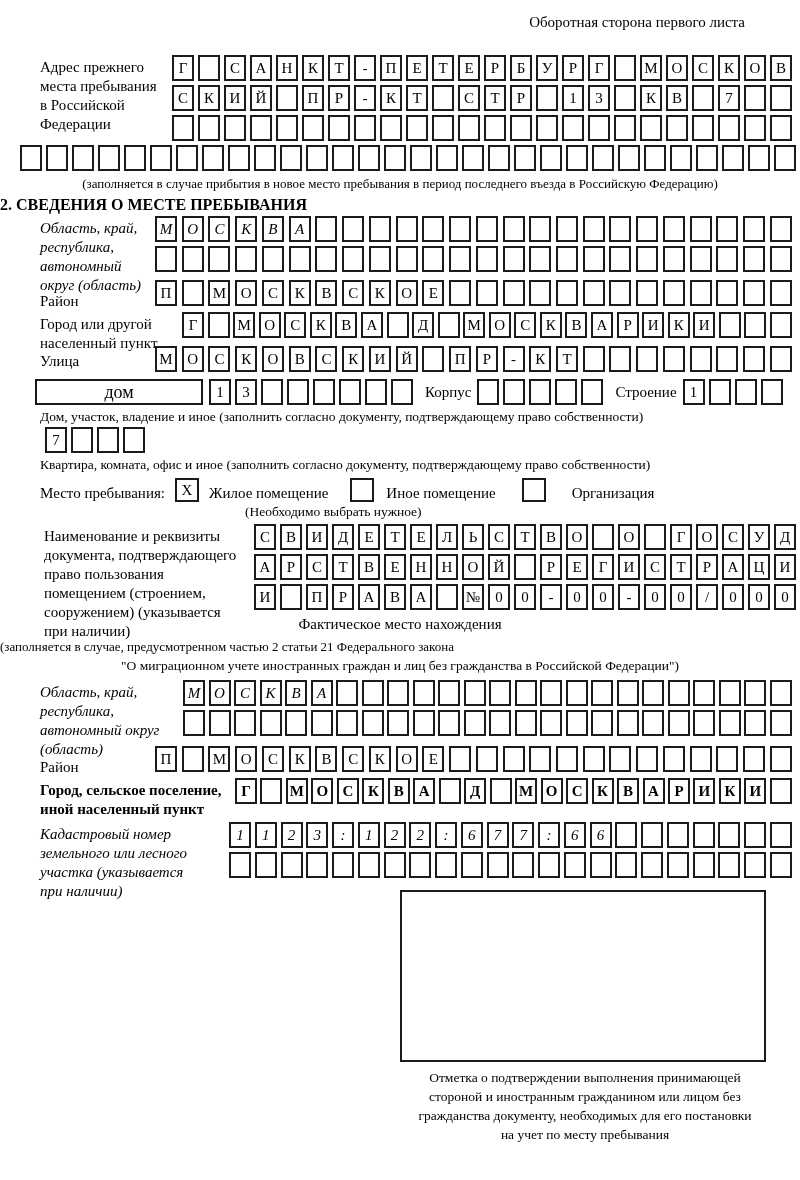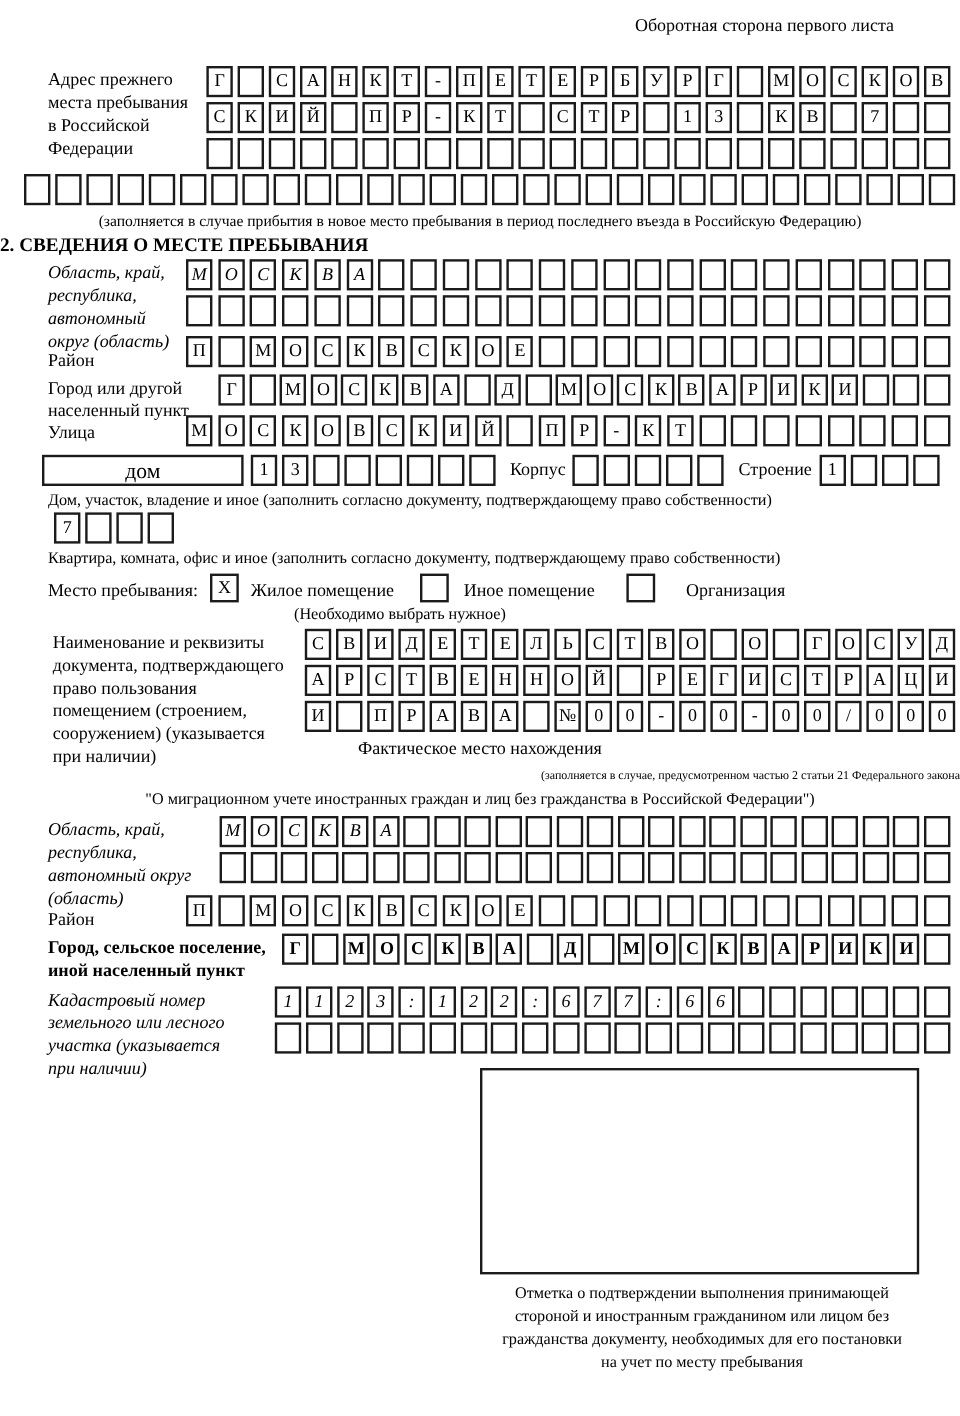--- a/index.html
+++ b/index.html
@@ -73,21 +73,21 @@
     width: 24px; height: 24px; flex: none;
     border: 2px solid #1b1b1b;
     display: inline-flex; align-items: center; justify-content: center;
     font-size: 15px; background: #fff;
   }
   .stay-note { font-size: 13.5px; margin: 2px 0 0 245px; }
 
   .f-doc { margin-top: 4px; }
 
   .title3 { font-weight: normal; text-align: center; font-size: 15px; margin-top: 6px; }
-  .cap3 { text-align: right; font-size: 10px; margin-top: 6px; line-height: 16px; }
+  .cap3 { text-align: left; font-size: 13px; margin-top: 6px; line-height: 16px; }
   .cap3b { text-align: center; font-size: 13.5px; margin-top: 3px; line-height: 16px; }
 
   .f-region3 { margin-top: 6px; }
   .f-district3 { margin-top: 10px; }
   .f-city3 { margin-top: 6px; font-weight: bold; }
   .f-cad { margin-top: 18px; }
 
   .mark-box {
     width: 366px; height: 172px;
     border: 2px solid #1b1b1b;

